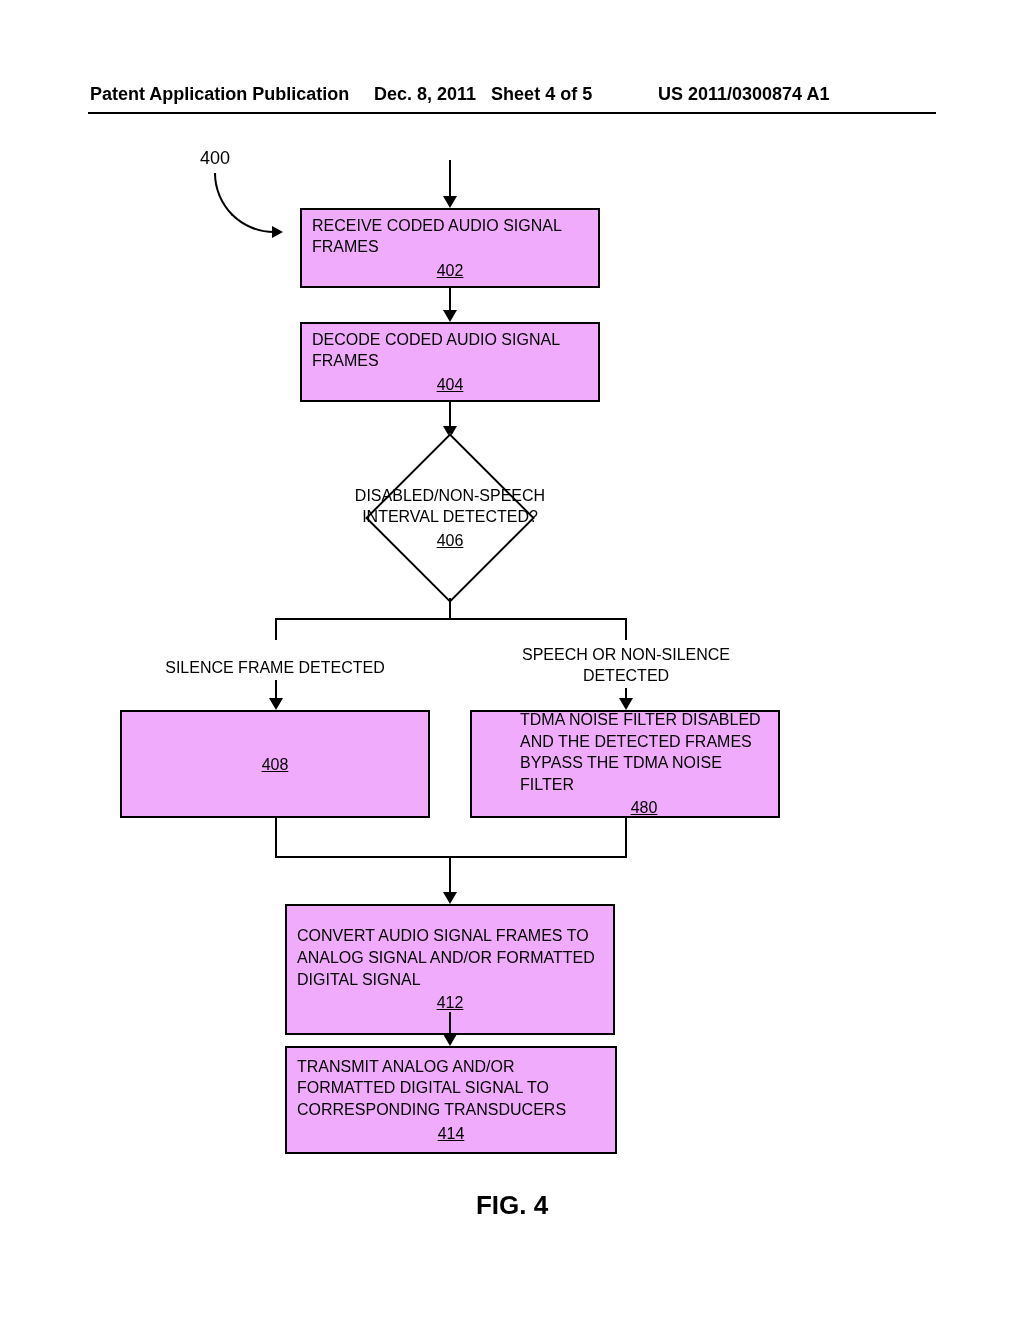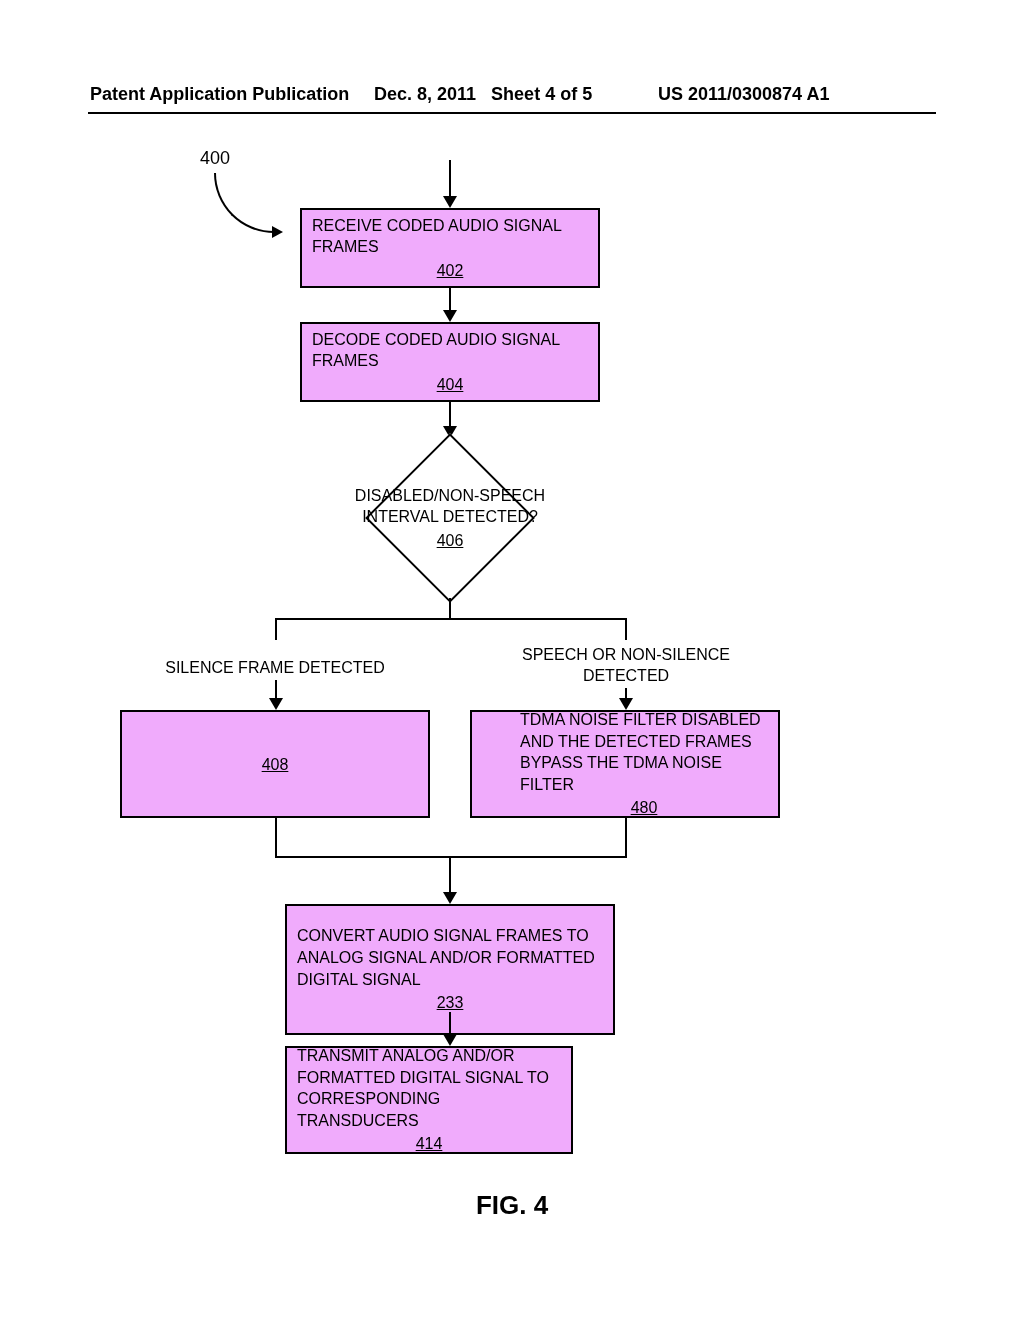--- a/index.html
+++ b/index.html
@@ -197,25 +197,25 @@
   </div>
 
   <div class="line" style="left:275px; top:678px; width:2px; height:40px;"></div>
   <div class="line" style="left:625px; top:678px; width:2px; height:40px;"></div>
   <div class="line" style="left:275px; top:716px; width:352px; height:2px;"></div>
   <div class="line" style="left:449px; top:716px; width:2px; height:40px;"></div>
   <div class="arrowhead" style="left:443px; top:752px;"></div>
 
   <div class="box" style="left:285px; top:764px; width:330px; height:131px;">
     <span>CONVERT AUDIO SIGNAL FRAMES TO ANALOG SIGNAL AND/OR FORMATTED DIGITAL SIGNAL</span>
-    <span class="ref">233</span>
+    <span class="ref">412</span>
   </div>
 
   <div class="line" style="left:449px; top:872px; width:2px; height:26px;"></div>
   <div class="arrowhead" style="left:443px; top:894px;"></div>
 
-  <div class="box" style="left:285px; top:906px; width:288px; height:108px;">
+  <div class="box" style="left:285px; top:906px; width:332px; height:108px;">
     <span>TRANSMIT ANALOG AND/OR FORMATTED DIGITAL SIGNAL TO CORRESPONDING TRANSDUCERS</span>
     <span class="ref">414</span>
   </div>
 
   <div class="figcap">FIG. 4</div>
 </div>
 
 </body></html>

